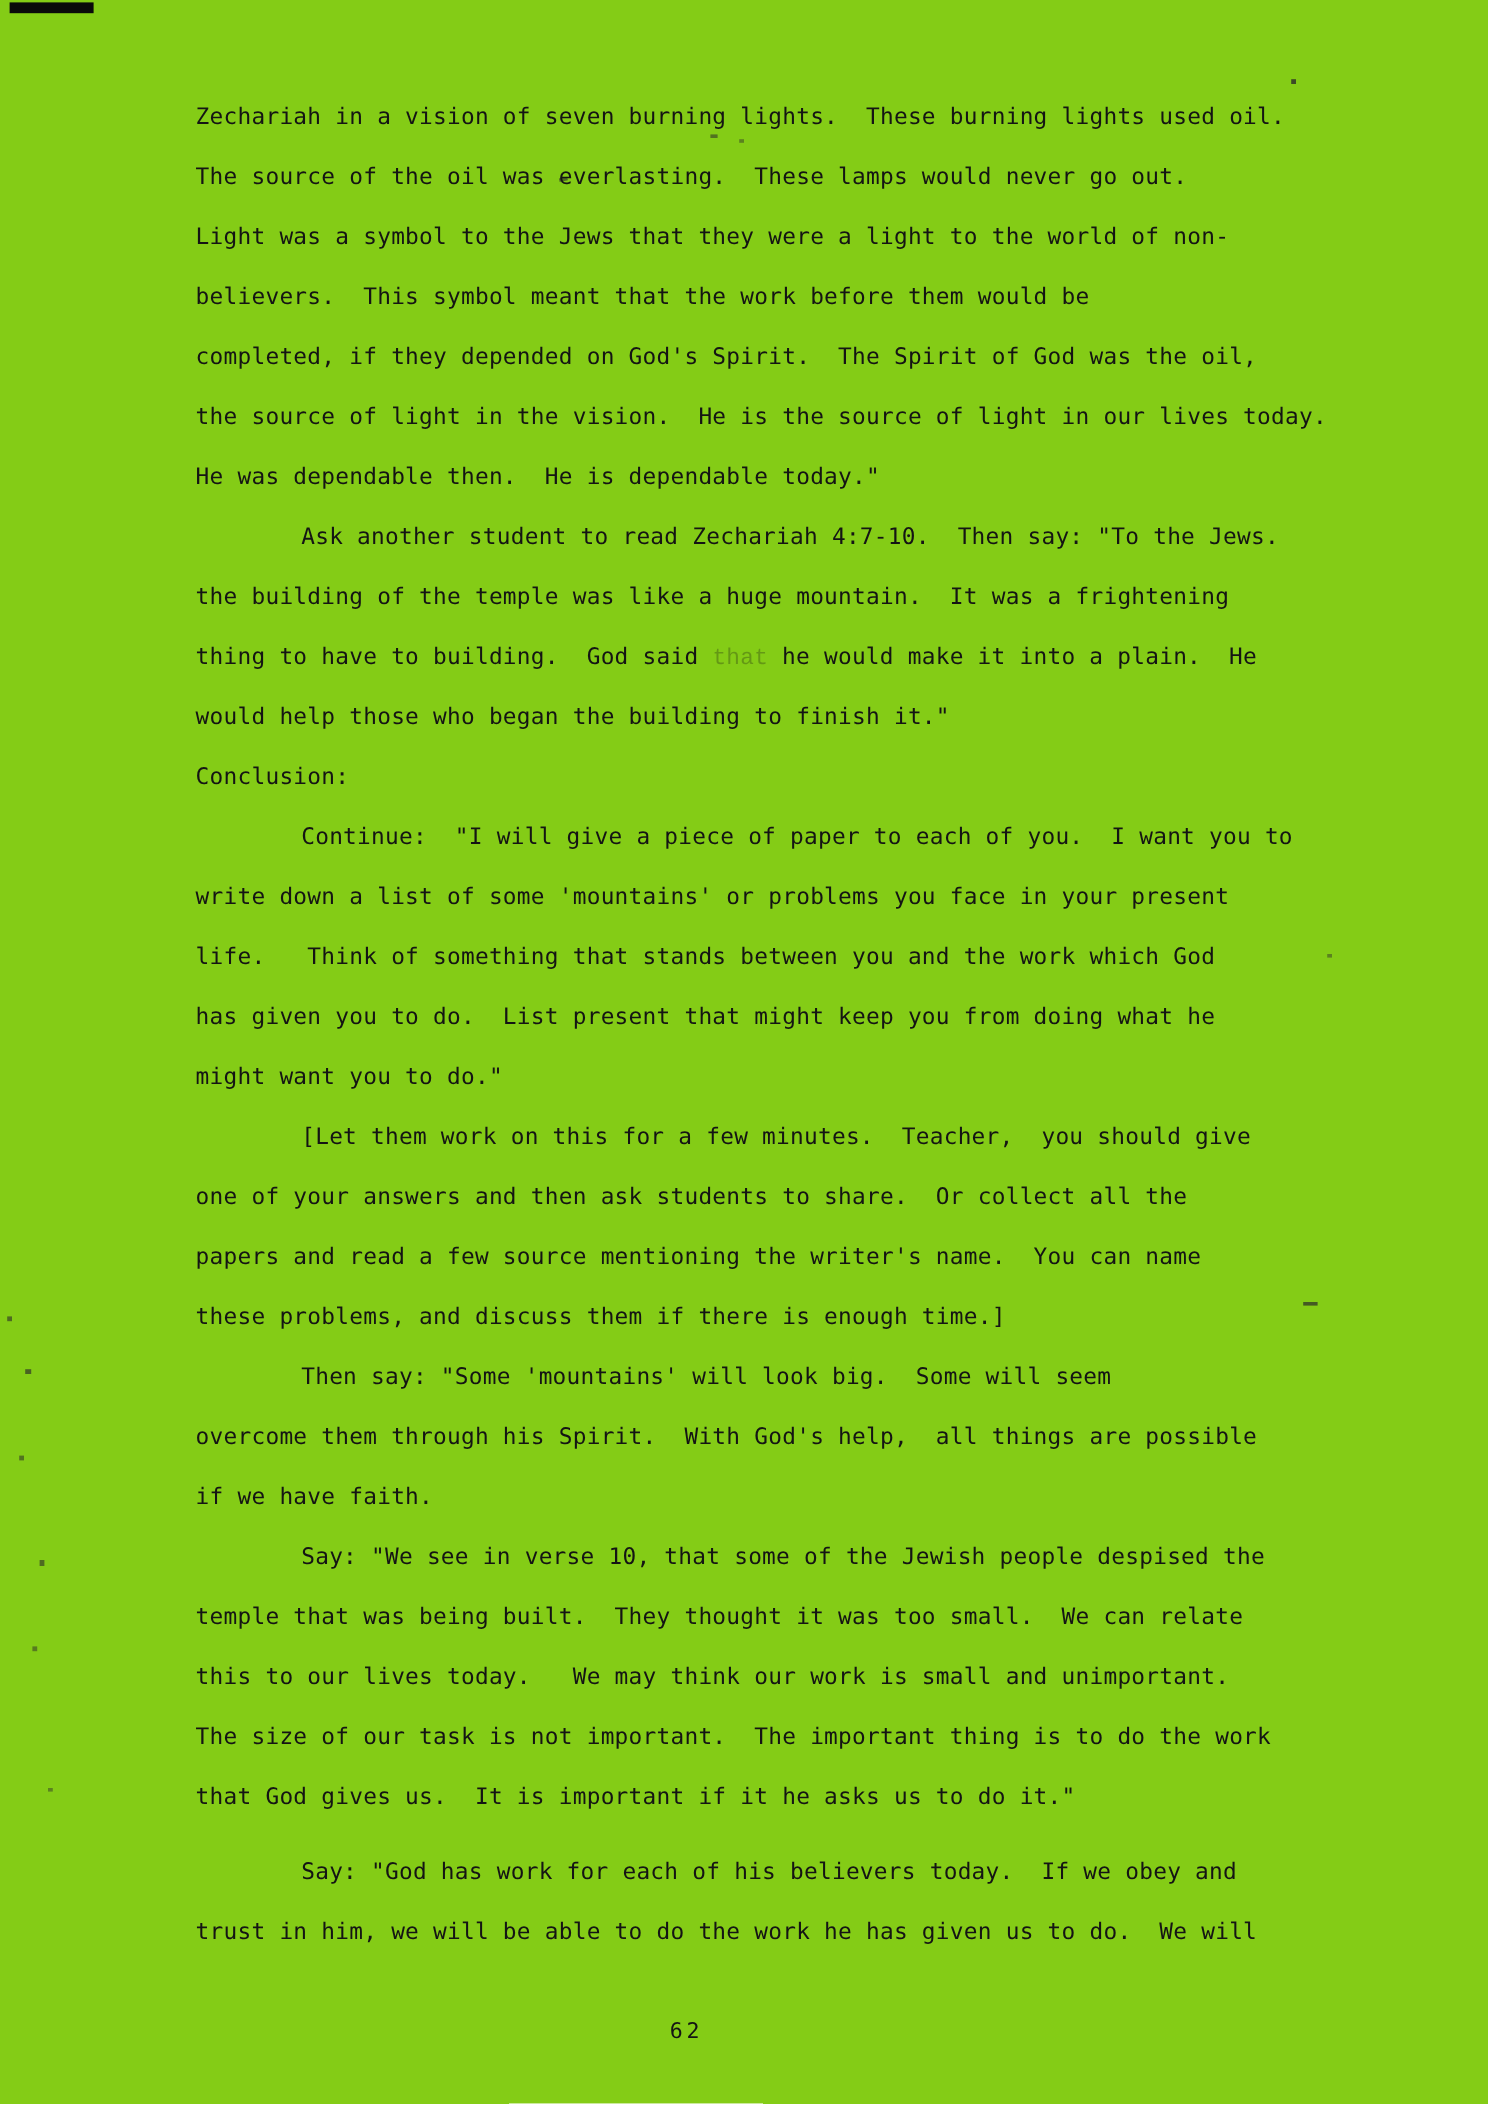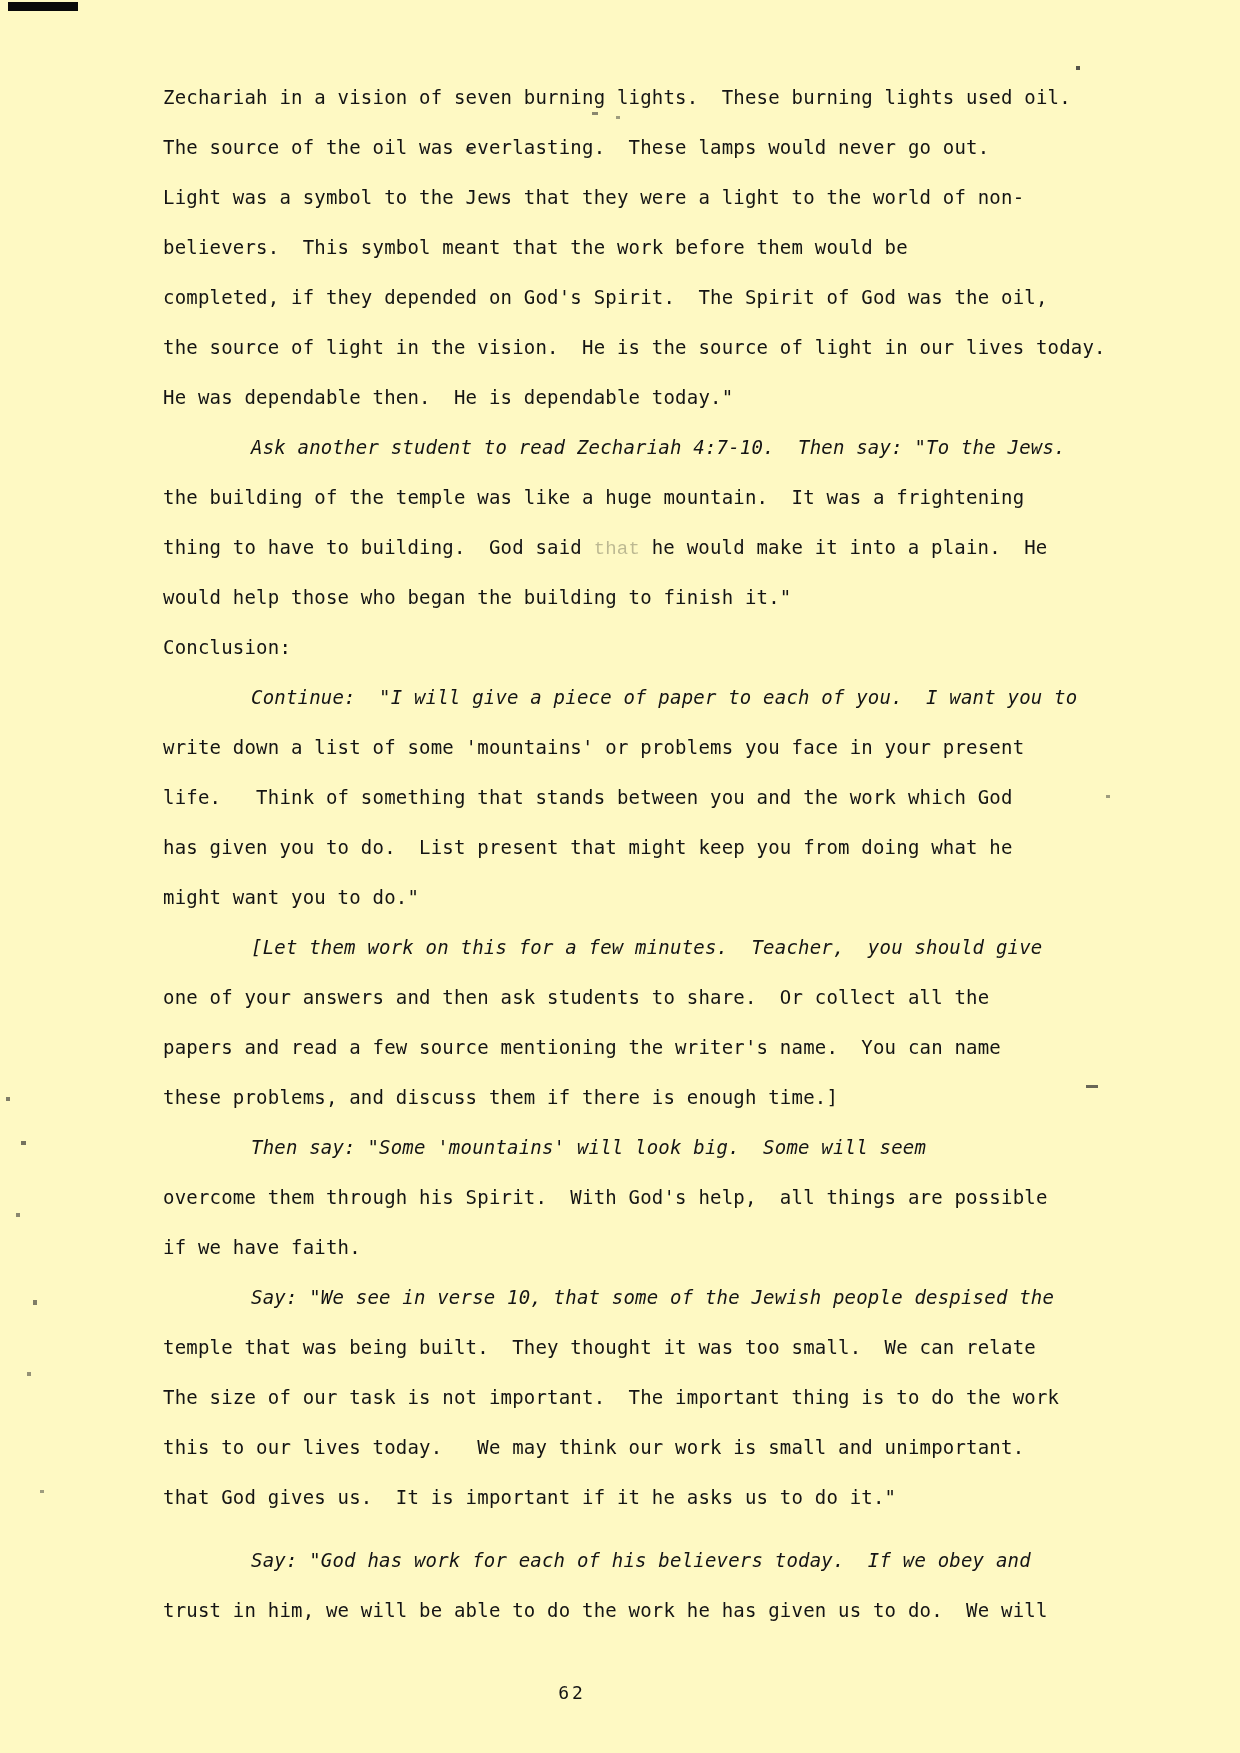--- a/index.html
+++ b/index.html
@@ -5,37 +5,37 @@
   * { margin: 0; padding: 0; box-sizing: border-box; }
   html, body {
     width: 1240px; height: 1753px;
     background: #fdfdfd;
     overflow: hidden;
     font-family: "DejaVu Sans Mono", monospace;
   }
   .page {
     position: relative;
     width: 1240px; height: 1753px;
-    background: #fef9c3;
+    background: #84cc16;
     color: #141414;
   }
   .textblock {
     position: absolute;
     top: 72px; left: 163px;
     width: 1010px;
   }
   .row {
     height: 50px;
     line-height: 50px;
     font-size: 19px;
     letter-spacing: 0.2px;
     white-space: pre;
     color: #141414;
   }
-  .row.indent { padding-left: 88px; font-style: italic; }
+  .row.indent { padding-left: 88px; }
   .row.gap-before { margin-top: 13px; }
   .row.heading-underline span {
     text-decoration-thickness: 2px;
     text-underline-offset: 6px;
   }
   .faint-word {
     opacity: 0.28;
     filter: blur(0.6px);
     font-family: Liberation Mono, monospace;
   }
@@ -110,22 +110,22 @@
     <div class="row">might want you to do."</div>
     <div class="row indent">[Let them work on this for a few minutes.  Teacher,  you should give</div>
     <div class="row">one of your answers and then ask students to share.  Or collect all the</div>
     <div class="row">papers and read a few source mentioning the writer's name.  You can name</div>
     <div class="row">these problems, and discuss them if there is enough time.]</div>
     <div class="row indent">Then say: "Some 'mountains' will look big.  Some will seem</div>
     <div class="row">overcome them through his Spirit.  With God's help,  all things are possible</div>
     <div class="row">if we have faith.</div>
     <div class="row indent">Say: "We see in verse 10, that some of the Jewish people despised the</div>
     <div class="row">temple that was being built.  They thought it was too small.  We can relate</div>
+    <div class="row">this to our lives today.   We may think our work is small and unimportant.</div>
     <div class="row">The size of our task is not important.  The important thing is to do the work</div>
-    <div class="row">this to our lives today.   We may think our work is small and unimportant.</div>
     <div class="row">that God gives us.  It is important if it he asks us to do it."</div>
     <div class="row indent gap-before">Say: "God has work for each of his believers today.  If we obey and</div>
     <div class="row">trust in him, we will be able to do the work he has given us to do.  We will</div>
   </div>
 
   <div class="page-number">62</div>
 
 </div>
 
 </body></html>

